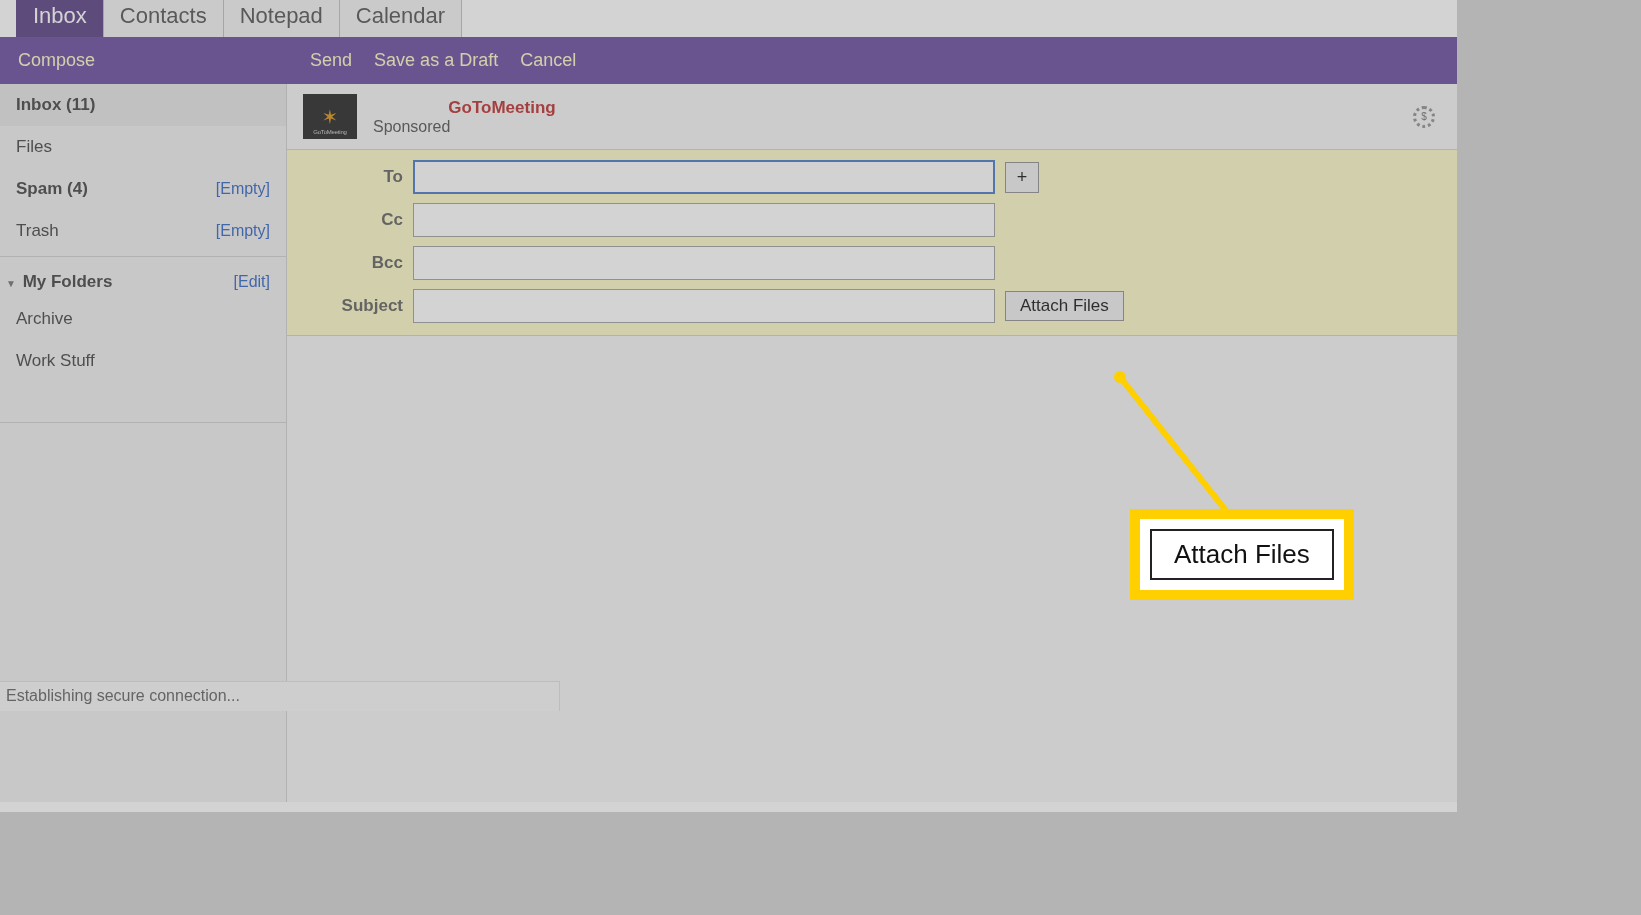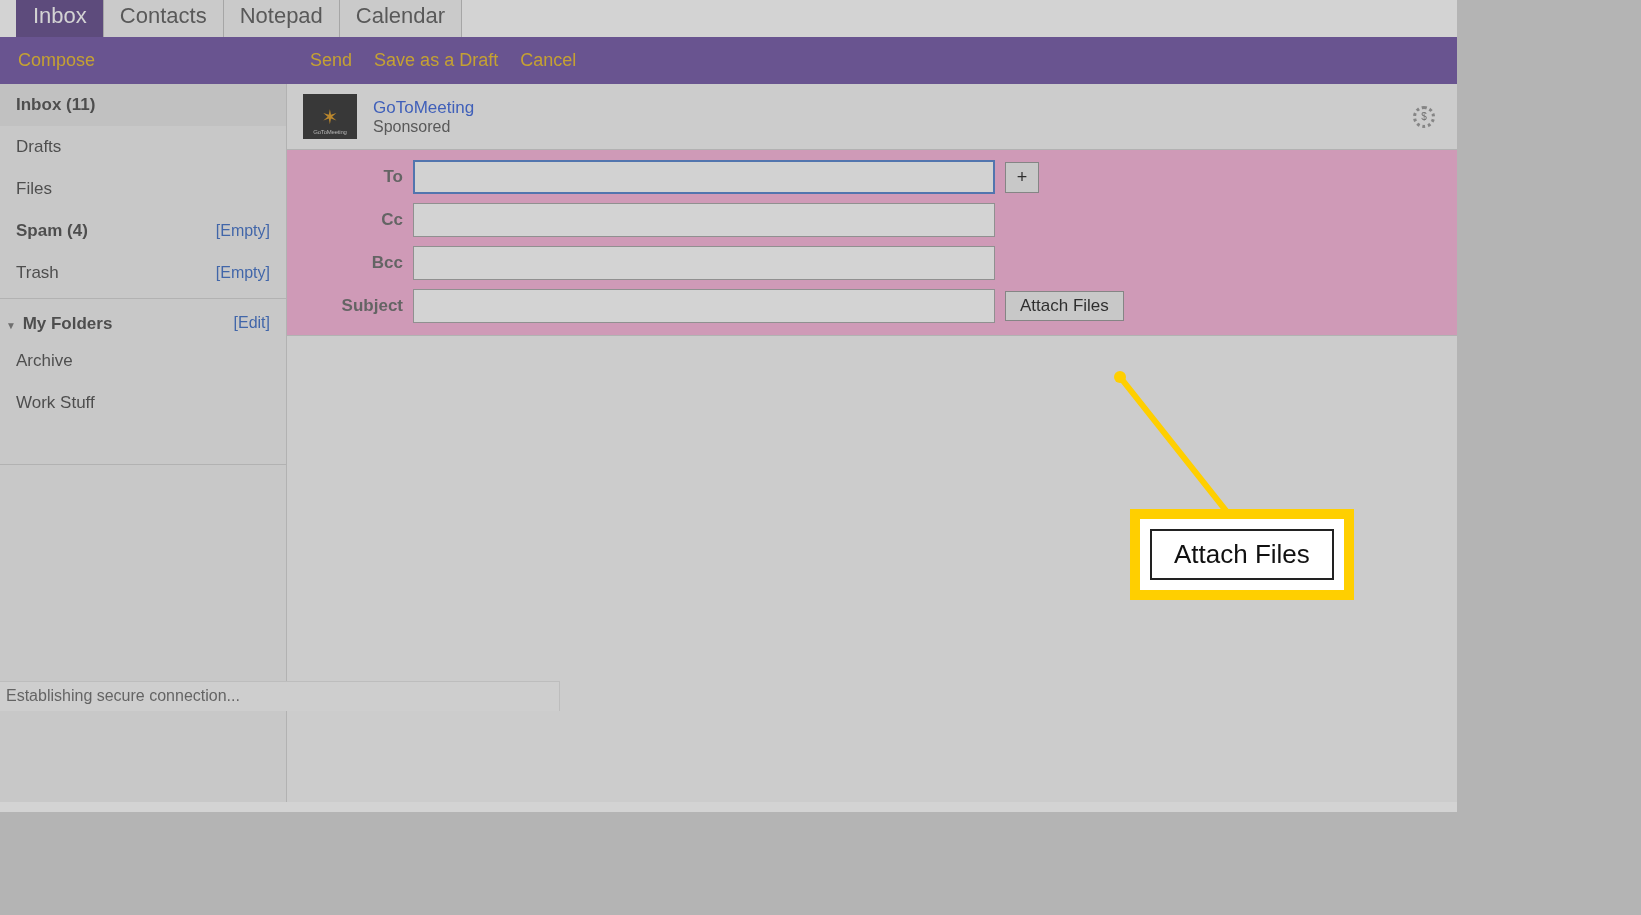--- a/index.html
+++ b/index.html
@@ -117,21 +117,21 @@
     margin-right: -1px;
   }
   .tab.active {
     background: #4a2e7a;
     color: #fff;
     border-color: #4a2e7a;
   }
 
   .toolbar {
     background: #5c3d99;
-    color: #eab308;
+    color: #fef9c3;
     display: flex;
     align-items: center;
     height: 47px;
     padding: 0 18px;
     font-size: 18px;
   }
   .toolbar .compose { margin-right: 215px; cursor: pointer; }
   .toolbar .action { margin-right: 22px; cursor: pointer; }
 
   .body-cols { display: flex; height: 718px; }
@@ -150,21 +150,21 @@
     font-size: 17px;
     color: #333;
     cursor: pointer;
   }
   .side-item.bold { font-weight: 700; }
   .side-item.selected { background: #e3e3e3; }
   .side-action { color: #2058bf; font-size: 16px; font-weight: 400; }
   .side-divider { border-top: 1px solid #ccc; margin: 4px 0; }
   .side-header {
     display: flex;
-    align-items: flex-start;
+    align-items: center;
     justify-content: space-between;
     padding: 11px 16px 6px 6px;
     font-size: 17px;
     font-weight: 700;
     cursor: pointer;
   }
   .tri { font-size: 10px; color: #666; margin-right: 2px; }
   .side-bottom-line { border-top: 1px solid #ccc; margin-top: 40px; }
 
   .main { flex: 1; background: #f9f9f9; display: flex; flex-direction: column; }
@@ -186,40 +186,40 @@
   }
   .ad-logo::after {
     content: "GoToMeeting";
     position: absolute;
     bottom: 4px;
     font-size: 6px;
     color: #ccc;
     letter-spacing: -0.2px;
   }
   .ad-col1 { width: 258px; }
-  .ad-title { font-weight: 400; font-size: 17px; color: #1d4ed8; }
+  .ad-title { font-weight: 700; font-size: 17px; color: #b91c1c; text-align: center; }
   .ad-sub { font-size: 16px; color: #444; }
   .ad-col2 .headline { font-weight: 700; font-size: 17px; color: #222; }
   .ad-col2 .desc { font-size: 17px; color: #333; }
   .ad-spinner {
     margin-left: auto; margin-right: 6px;
     width: 22px; height: 22px;
     border: 3px dotted #888;
     border-radius: 50%;
     position: relative;
   }
   .ad-spinner::after {
     content: "$";
     position: absolute;
     inset: 0;
     display: flex; align-items: center; justify-content: center;
     font-size: 10px; color: #666;
   }
 
-  .compose-form { padding: 10px 16px 0 16px; background: #f9a8d4; border-bottom: 1px solid #ccc; }
+  .compose-form { padding: 10px 16px 0 16px; background: #fef9c3; border-bottom: 1px solid #ccc; }
   .form-row { display: flex; align-items: center; margin-bottom: 9px; }
   .form-label {
     width: 110px;
     text-align: right;
     padding-right: 10px;
     color: #555;
     font-size: 17px;
     font-weight: 600;
   }
   .form-input {
@@ -321,23 +321,20 @@
     <span class="action">Cancel</span>
   </div>
 
   <div class="body-cols">
 
     <div class="sidebar">
       <div class="side-item bold selected">
         <span>Inbox (11)</span>
       </div>
       <div class="side-item">
-        <span>Drafts</span>
-      </div>
-      <div class="side-item">
         <span>Files</span>
       </div>
       <div class="side-item bold">
         <span>Spam (4)</span>
         <span class="side-action">[Empty]</span>
       </div>
       <div class="side-item">
         <span>Trash</span>
         <span class="side-action">[Empty]</span>
       </div>

